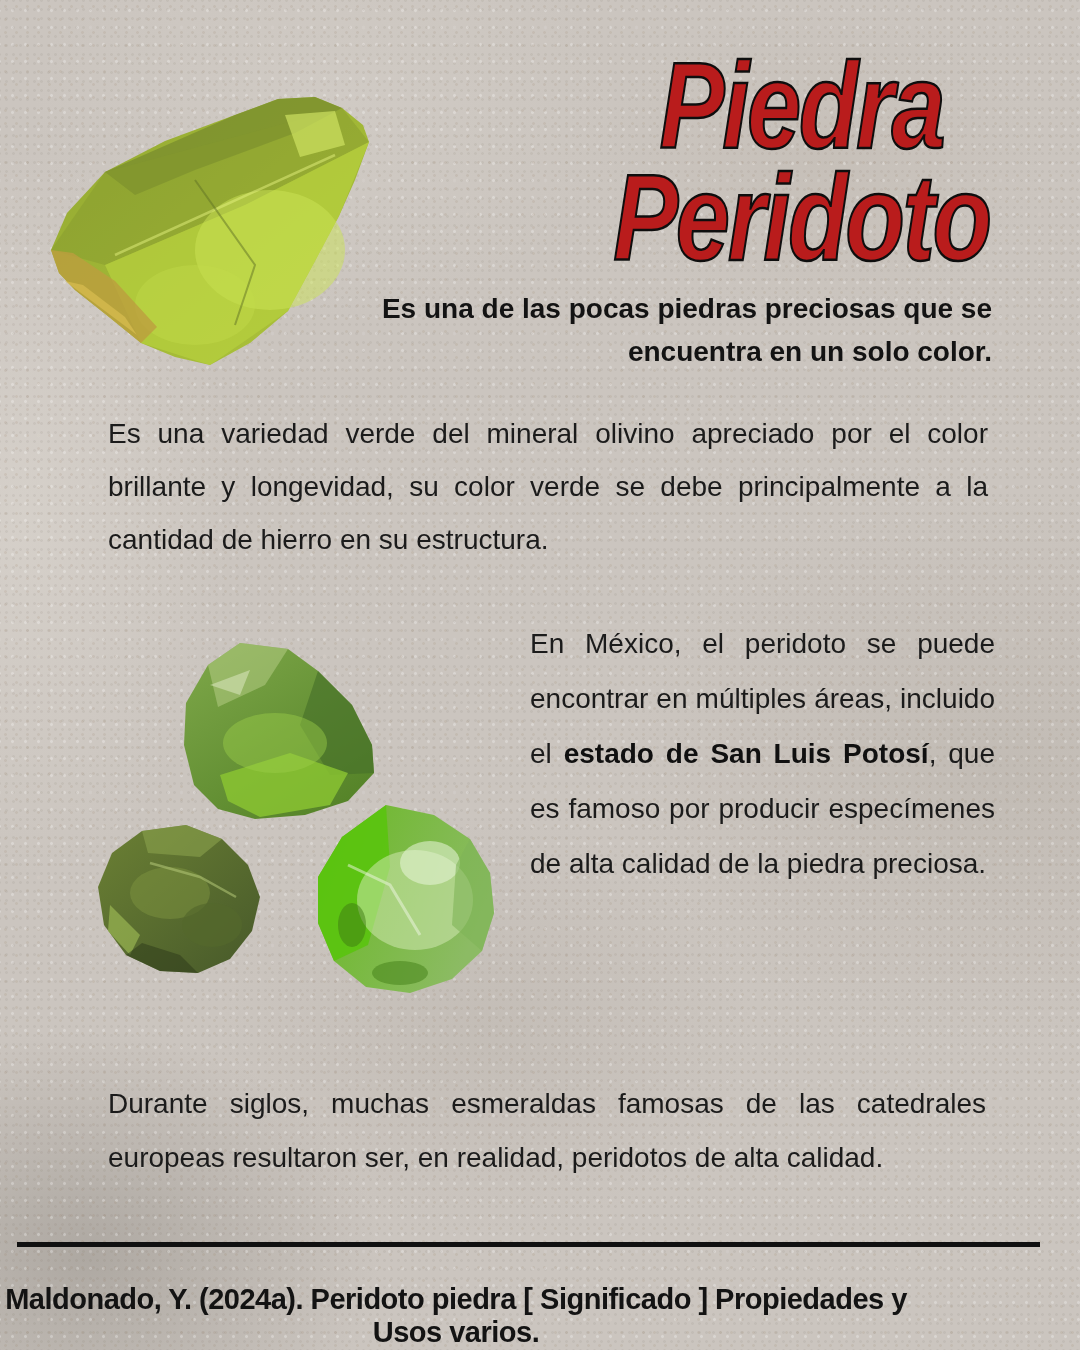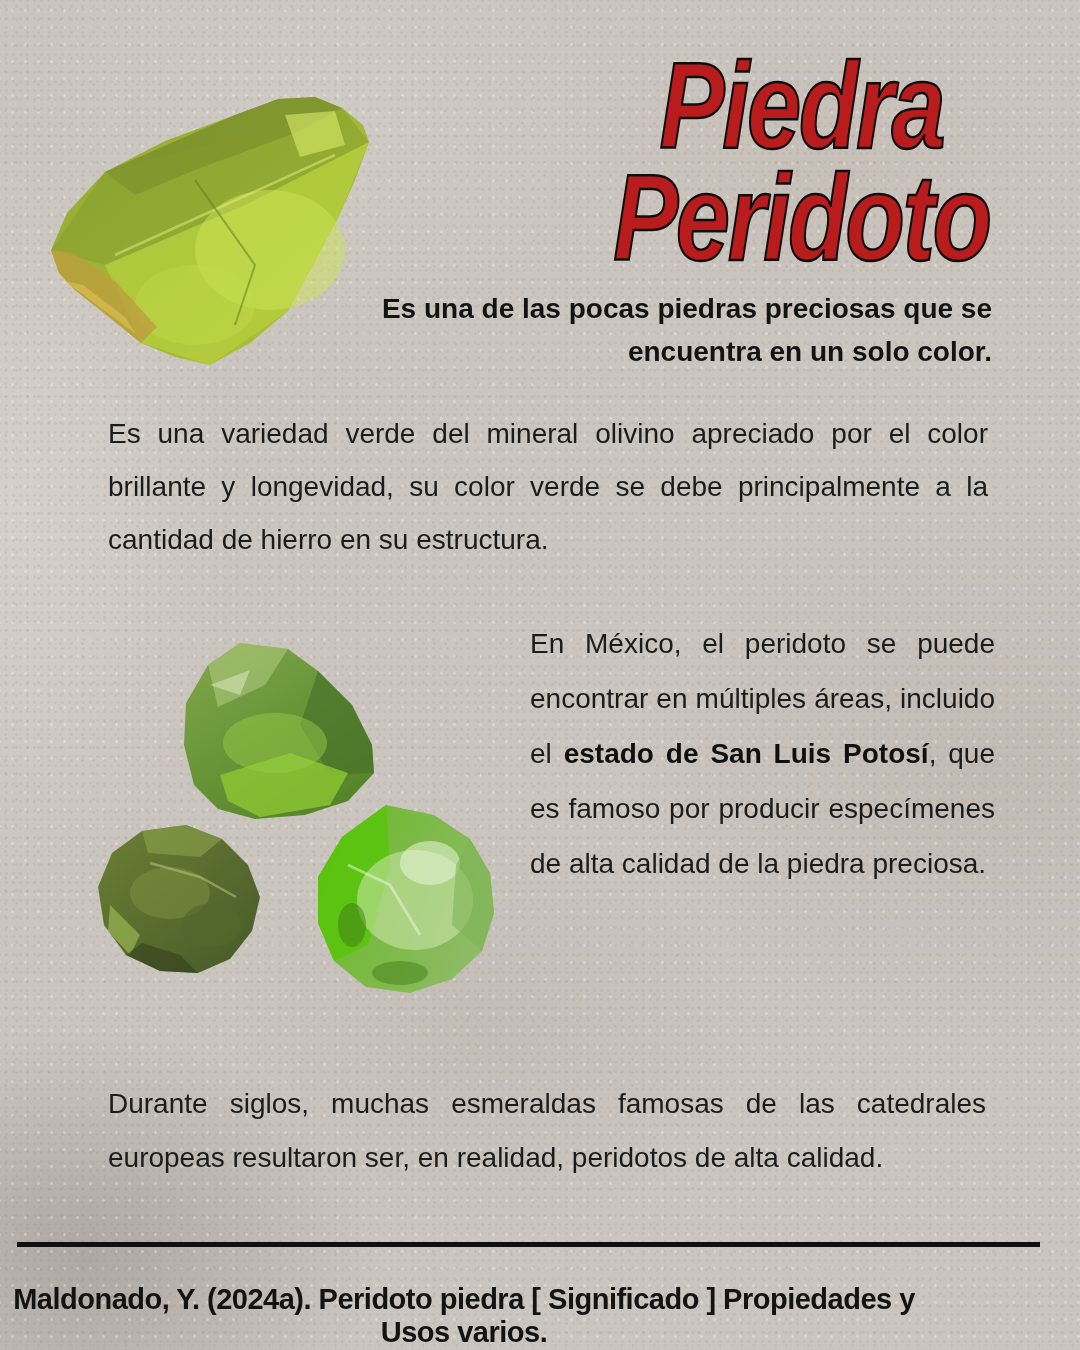--- a/index.html
+++ b/index.html
@@ -56,21 +56,21 @@
   .para-mexico  { left: 530px; top: 616px; width: 465px; line-height: 55px; }
   .para-history { left: 108px; top: 1077px; width: 878px; line-height: 54px; }
   .bold-inline { font-weight: 700; color: #101010; }
   .crystal-photo { position: absolute; left: 45px; top: 85px; }
   .stones-photo  { position: absolute; left: 90px; top: 625px; }
   .rule {
     position: absolute; left: 17px; top: 1242px;
     width: 1023px; height: 5px; background: #101010;
   }
   .citation {
-    position: absolute; left: 12px; top: 1283px; width: 904px;
+    position: absolute; left: 4px; top: 1283px; width: 904px;
     text-align: center; font-size: 29px; font-weight: 600;
     letter-spacing: -0.5px; color: #131313;
   }
 </style>
 </head>
 <body>
 
 <div class="bg-blotches"></div>
 <div class="bg-grain"></div>
 

